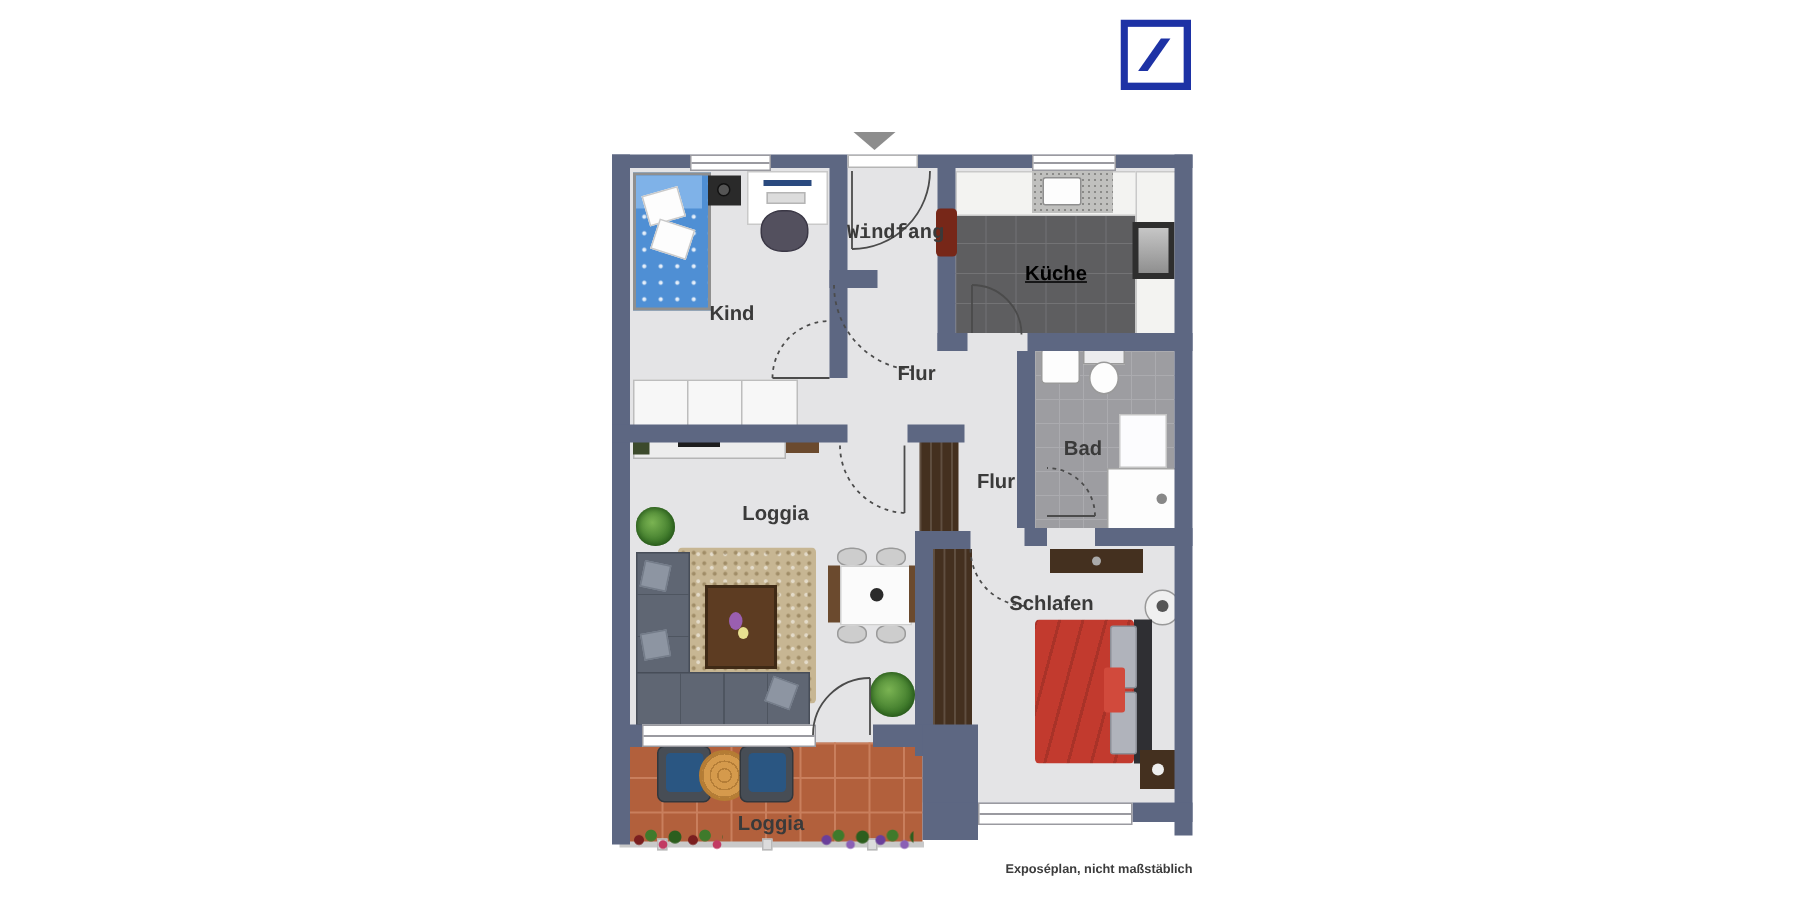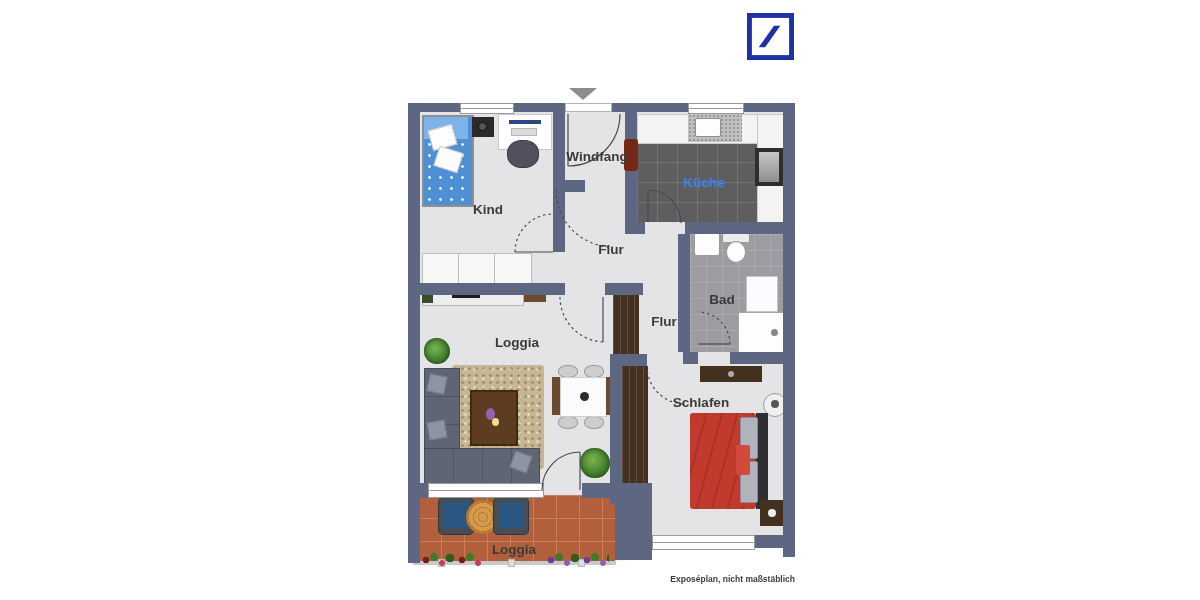--- a/index.html
+++ b/index.html
@@ -21,21 +21,21 @@
   #plan{left:408px;top:103px;width:387px;height:467px;}
   .wall{position:absolute;background:var(--wall,#5d6782);z-index:4;}
   .floor{position:absolute;background:var(--floor,#e4e4e6);z-index:1;}
   .roomfloor{position:absolute;z-index:2;}
   .furn{position:absolute;z-index:3;}
   .window{position:absolute;background:#fff;border:1px solid #9a9aa0;z-index:5;
      background-image:linear-gradient(to bottom,transparent 44%,#9a9aa0 44%,#9a9aa0 56%,transparent 56%);}
   #arcs{position:absolute;left:0;top:0;z-index:6;pointer-events:none;}
   .room-label{position:absolute;transform:translate(-50%,-50%);font-size:13.5px;font-weight:700;
      color:#3a3a3a;z-index:7;white-space:nowrap;}
-  .lbl-light{color:#3b82f6;}
+  .lbl-light{color:#000000;text-decoration:underline;}
 
   
   #kueche-floor{background:var(--kitchen-floor,#5e5e60);
      background-image:linear-gradient(to right,#737375 1px,transparent 1px),
                       linear-gradient(to bottom,#737375 1px,transparent 1px);
      background-size:20px 20px;}
   #bad-floor{background:var(--bath-floor,#9d9da1);
      background-image:linear-gradient(to right,#ababaf 1px,transparent 1px),
                       linear-gradient(to bottom,#ababaf 1px,transparent 1px);
      background-size:16px 16px;}
@@ -279,21 +279,21 @@
         <path d="M 152 194 A 45 45 0 0 0 197 239" stroke-dasharray="2.5 3"></path>
         <path d="M 290 241 L 322 241"></path>
         <path d="M 322 241 A 32 32 0 0 0 290 209" stroke-dasharray="2.5 3"></path>
         <path d="M 239 263 A 38 38 0 0 0 277 301" stroke-dasharray="2.5 3"></path>
         <path d="M 172 349 L 172 387"></path>
         <path d="M 134 387 A 38 38 0 0 1 172 349"></path>
       </g>
     </svg>
 
     <div class="room-label" style="left:80px;top:106px;">Kind</div>
-    <div class="room-label" style="left:189px;top:53px;">Windfang</div>
+    <div class="room-label" style="left:189px;top:53px;font-family:Liberation Mono, monospace;">Windfang</div>
     <div class="room-label lbl-light" style="left:296px;top:79px;">Küche</div>
     <div class="room-label" style="left:203px;top:146px;">Flur</div>
     <div class="room-label" style="left:314px;top:196px;">Bad</div>
     <div class="room-label" style="left:256px;top:218px;">Flur</div>
     <div class="room-label" style="left:109px;top:239px;">Loggia</div>
     <div class="room-label" style="left:293px;top:299px;">Schlafen</div>
     <div class="room-label" style="left:106px;top:446px;">Loggia</div>
   </div>
 
   <div id="watermark" class="abs">Illustration©ImmoGrafik</div>

